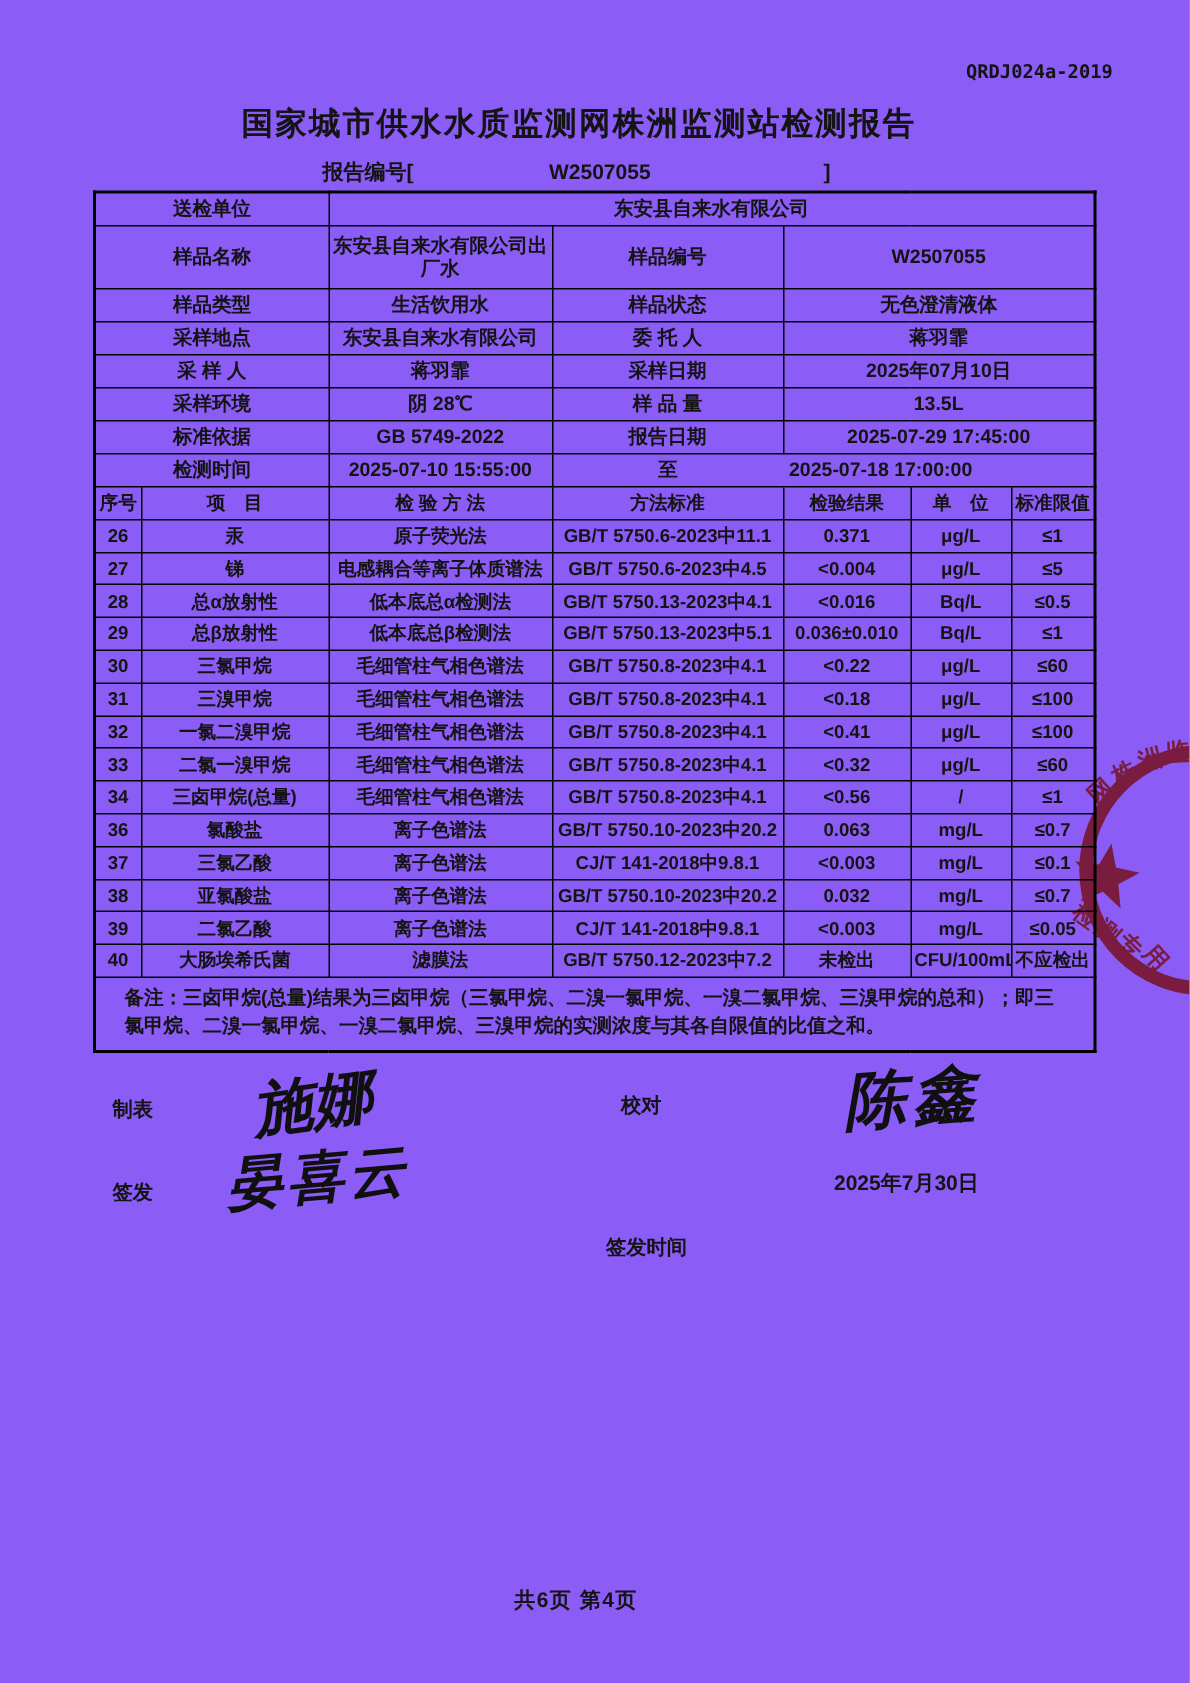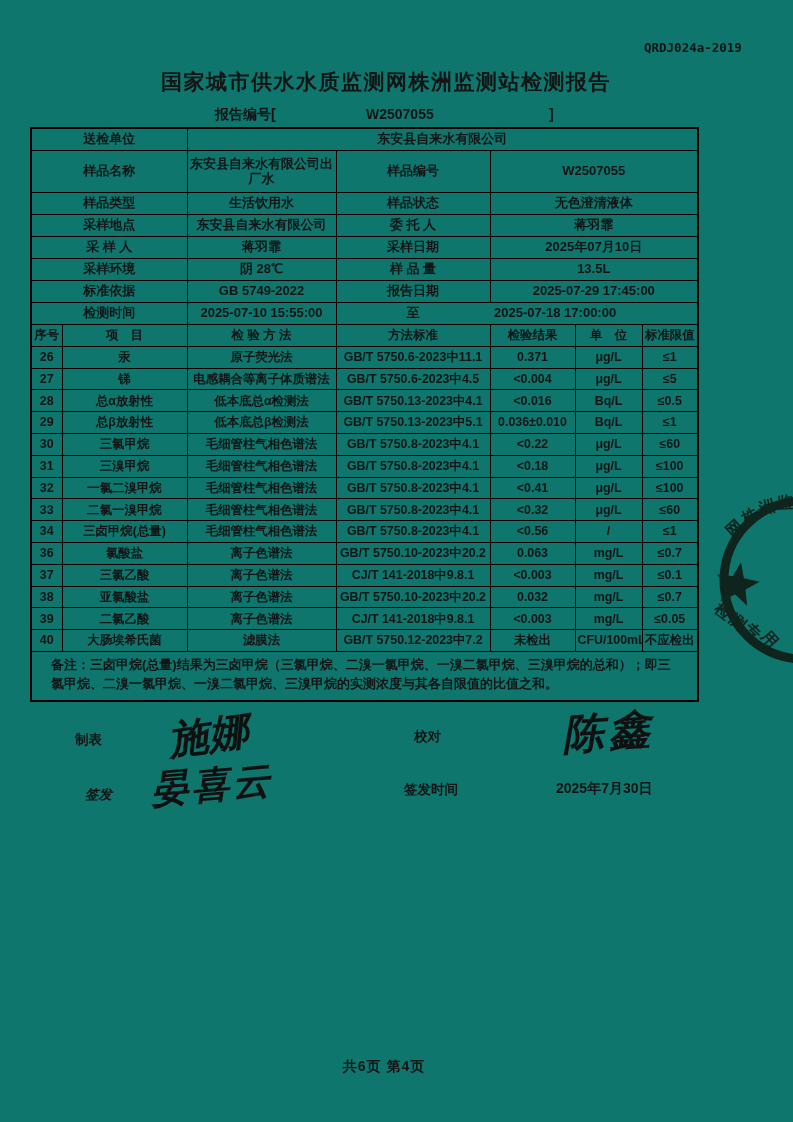--- a/index.html
+++ b/index.html
@@ -1,35 +1,35 @@
 <!DOCTYPE html>
 <html><head>
 <meta charset="utf-8">
 <style>
   html,body{margin:0;padding:0;background:#888;}
   .page{
-    position:relative;width:793px;height:1122px;background:#0f766e;
+    position:relative;width:793px;height:1122px;background:#8b5cf6;
     overflow:hidden;font-family:"Liberation Sans",sans-serif;color:#141414;
     margin:0 auto;
   }
   .doc-code{
     position:absolute;left:644px;top:40px;font-family:"DejaVu Sans Mono",monospace;
     font-size:12.5px;font-weight:bold;letter-spacing:0;
   }
   .title{
     position:absolute;left:0;top:68px;width:724px;text-align:center;
     font-size:21px;font-weight:bold;letter-spacing:1.5px;padding-left:24px;
   }
   .report-no{position:absolute;top:106px;left:0;width:793px;height:20px;font-size:14px;font-weight:bold;}
   .report-no .rn-label{position:absolute;left:215px;}
   .report-no .rn-value{position:absolute;left:366px;}
   .report-no .rn-close{position:absolute;left:549px;}
 
   table.main{
-    position:absolute;left:30px;top:127px;width:610px;
+    position:absolute;left:62px;top:127px;width:610px;
     border-collapse:collapse;table-layout:fixed;
     border:2.5px solid #000;
   }
   table.main td{
     border:1.6px solid #000;text-align:center;vertical-align:middle;
     font-size:13px;font-weight:bold;padding:0 2px;white-space:nowrap;
     overflow:hidden;height:21px;line-height:1.15;
   }
   table.main tr.tall td{height:41px;}
   table.main td.wrap{white-space:normal;}
@@ -281,24 +281,24 @@
       </tr>
     </tbody>
   </table>
 
   <span class="field-label" style="left:75px;top:731px;">制表</span>
   <span class="sig sig-maker">施娜</span>
 
   <span class="field-label" style="left:414px;top:728px;">校对</span>
   <span class="sig sig-checker">陈鑫</span>
 
-  <span class="field-label" style="left:85px;top:786px;font-style:italic;">签发</span>
+  <span class="field-label" style="left:75px;top:786px;">签发</span>
   <span class="sig sig-issuer">晏喜云</span>
 
-  <span class="field-label" style="left:404px;top:781px;">签发时间</span>
+  <span class="field-label" style="left:404px;top:823px;">签发时间</span>
   <span class="issue-date">2025年7月30日</span>
 
   <div class="footer">共6页 第4页</div>
 
   <svg class="stamp" viewBox="0 0 105 200">
     <g opacity="0.9">
       <circle cx="115" cy="102" r="79" fill="none" stroke-width="9" stroke="#d9291a"></circle>
       <polygon points="0,-23 5.7,-7.8 21.9,-7.1 9.2,3.0 13.5,18.6 0,9.7 -13.5,18.6 -9.2,3.0 -21.9,-7.1 -5.7,-7.8" transform="translate(49,107) rotate(10)" fill="#d9291a"></polygon>
       <text x="46" y="50" text-anchor="middle" dominant-baseline="central" transform="rotate(-42 46 50)" fill="#d9291a">网</text>
       <text x="62" y="38" text-anchor="middle" dominant-baseline="central" transform="rotate(-27 62 38)" fill="#d9291a">株</text>

